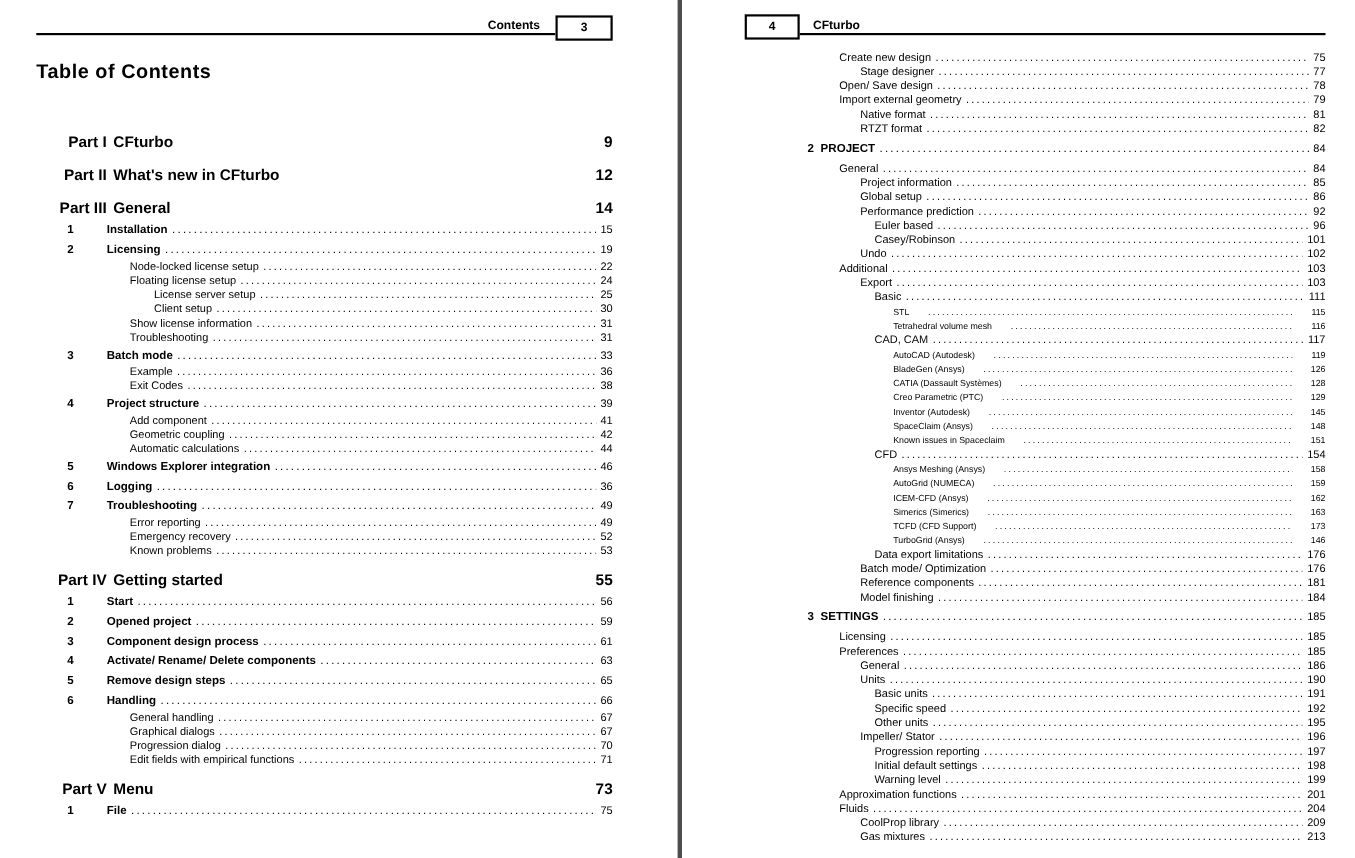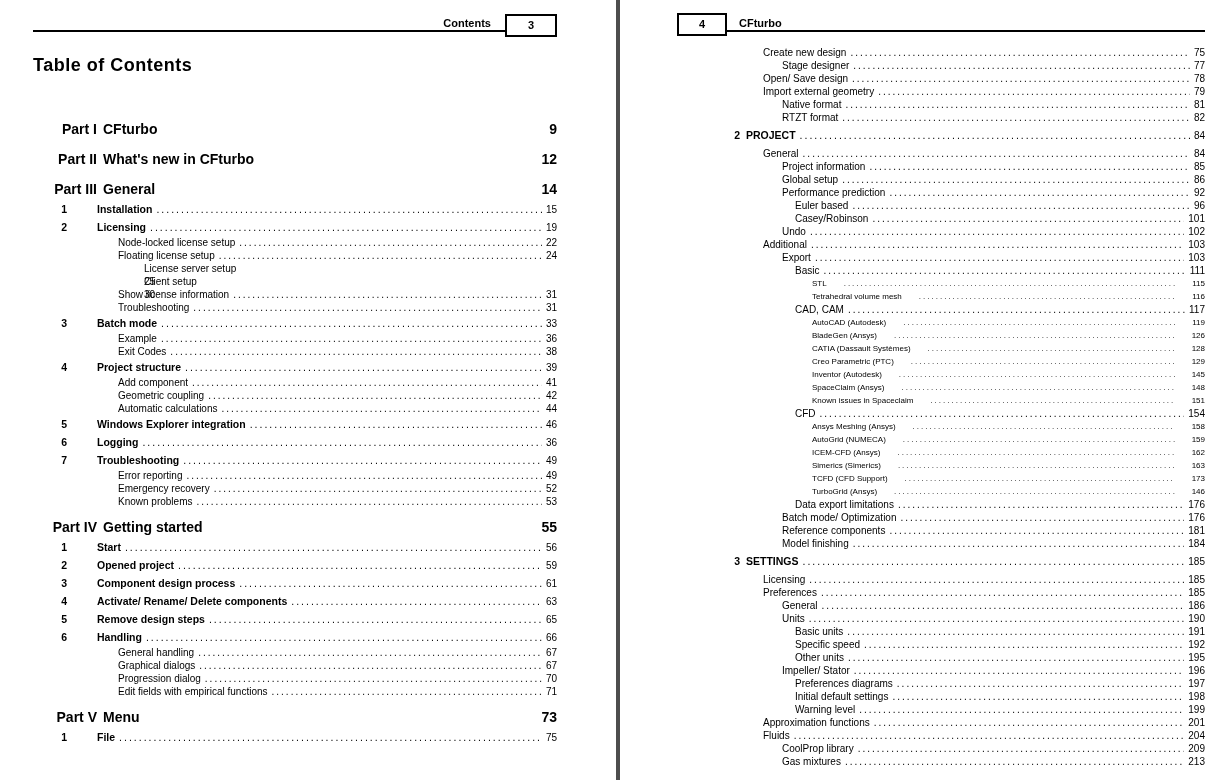--- a/index.html
+++ b/index.html
@@ -39,21 +39,21 @@
   .row.h1{font-weight:bold;font-size:10.5px;}
   .page-left  .row.h1{height:18px;line-height:18px;margin:0;}
   .page-right .row.h1{height:17px;line-height:17px;margin:3px 0;}
   .num{flex:none;text-align:right;}
   .page-left  .num{width:34px;}
   .page-right .num{width:63px;}
   .page-left  .h1 .t{margin-left:30px;}
   .page-right .h1 .t{margin-left:6px;}
 
   .page-left  .row.h2{padding-left:85px;}
-  .page-left  .row.h3{padding-left:107px;flex-direction:column;}
+  .page-left  .row.h3{padding-left:107px;}
   .page-right .row.h2{padding-left:86px;}
   .page-right .row.h3{padding-left:105px;}
   .page-right .row.h4{padding-left:118px;}
   .page-right .row.h5{padding-left:135px;font-size:8px;gap:13px;}
 
   .leader{flex:1;min-width:0;overflow:hidden;white-space:nowrap;margin:0 2px 0 4px;font-weight:normal;}
   .leader::after{content:"..................................................................................................................................................................................................................................................................................................";letter-spacing:2px;}
   .pg{flex:none;margin-left:2px;font-weight:normal;}
   .h1 .pg{font-size:10px;}
 </style>
@@ -517,21 +517,21 @@
           <span class="t">Other units</span>
           <span class="leader"></span>
           <span class="pg">195</span>
         </div>
         <div class="row h3">
           <span class="t">Impeller/ Stator</span>
           <span class="leader"></span>
           <span class="pg">196</span>
         </div>
         <div class="row h4">
-          <span class="t">Preferences diagrams</span>
+          <span class="t">Progression reporting</span>
           <span class="leader"></span>
           <span class="pg">197</span>
         </div>
         <div class="row h4">
           <span class="t">Initial default settings</span>
           <span class="leader"></span>
           <span class="pg">198</span>
         </div>
         <div class="row h4">
           <span class="t">Warning level</span>

